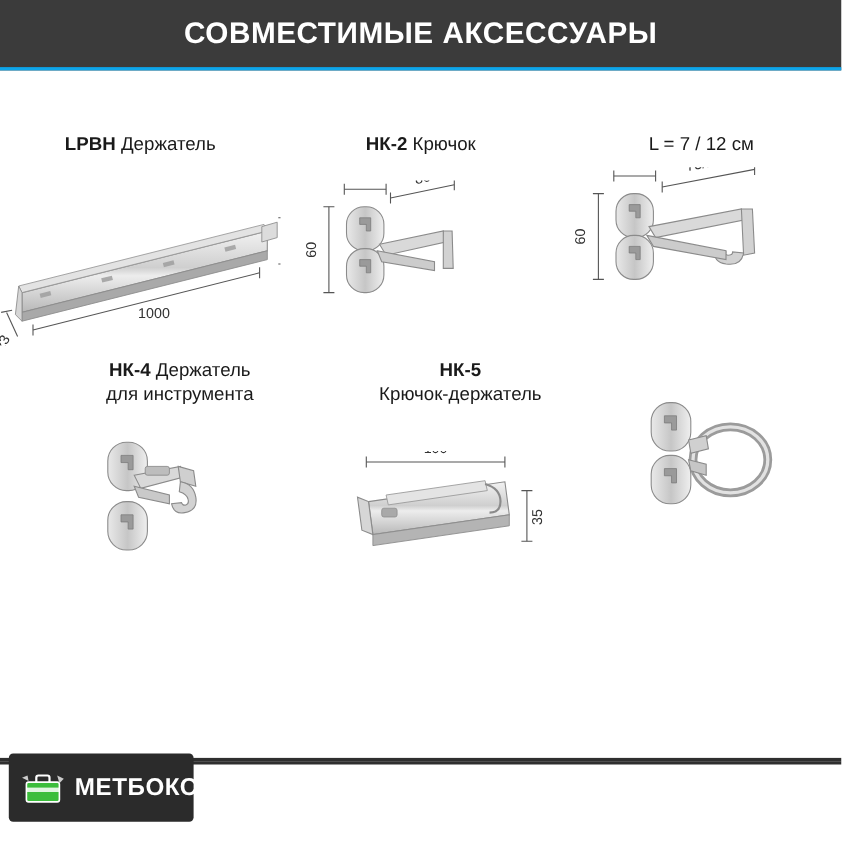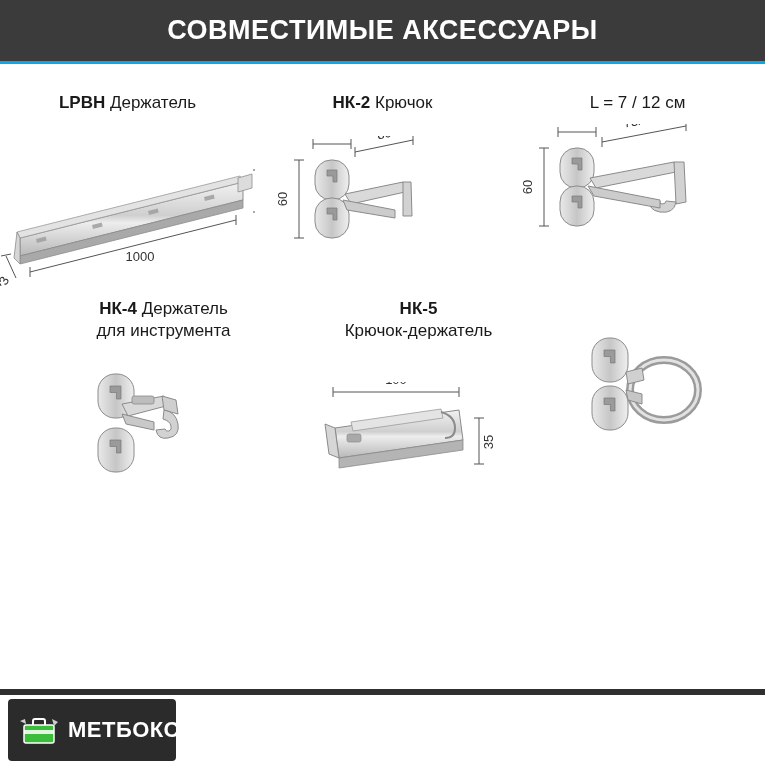--- a/index.html
+++ b/index.html
@@ -67,21 +67,21 @@
   .footer {
     position: absolute;
     left: 0; bottom: 0;
     width: 100%;
     height: 76px;
     background: #ffffff;
     border-top: 3px solid #2f2f2f;
   }
   .logo-box {
     position: absolute;
-    left: 8px; bottom: 4px;
+    left: 8px; bottom: 18px;
     width: 168px; height: 62px;
     background: #2b2b2b;
     border-radius: 4px;
     display: flex;
     align-items: center;
     padding-left: 8px;
     gap: 6px;
   }
   .logo-mark {
     width: 46px; height: 34px;
@@ -101,21 +101,21 @@
 </style>
 </head>
 <body>
 
 <div class="header">
   <div class="header-title">СОВМЕСТИМЫЕ АКСЕССУАРЫ</div>
 </div>
 
 <div class="content">
 
-  <div class="row" style="padding-top:28px;">
+  <div class="row" style="padding-top:56px;">
 
     <div class="cell">
       <div class="cap">
         <span class="ln"><b>LPBH</b> <span>Держатель</span></span>
       </div>
       <div class="fig">
         <svg width="255" height="160" viewBox="0 0 255 160" style="position:absolute;left:0;top:12px;">
 
           <defs>
             <linearGradient id="metal1" x1="0" y1="0" x2="0" y2="1">

